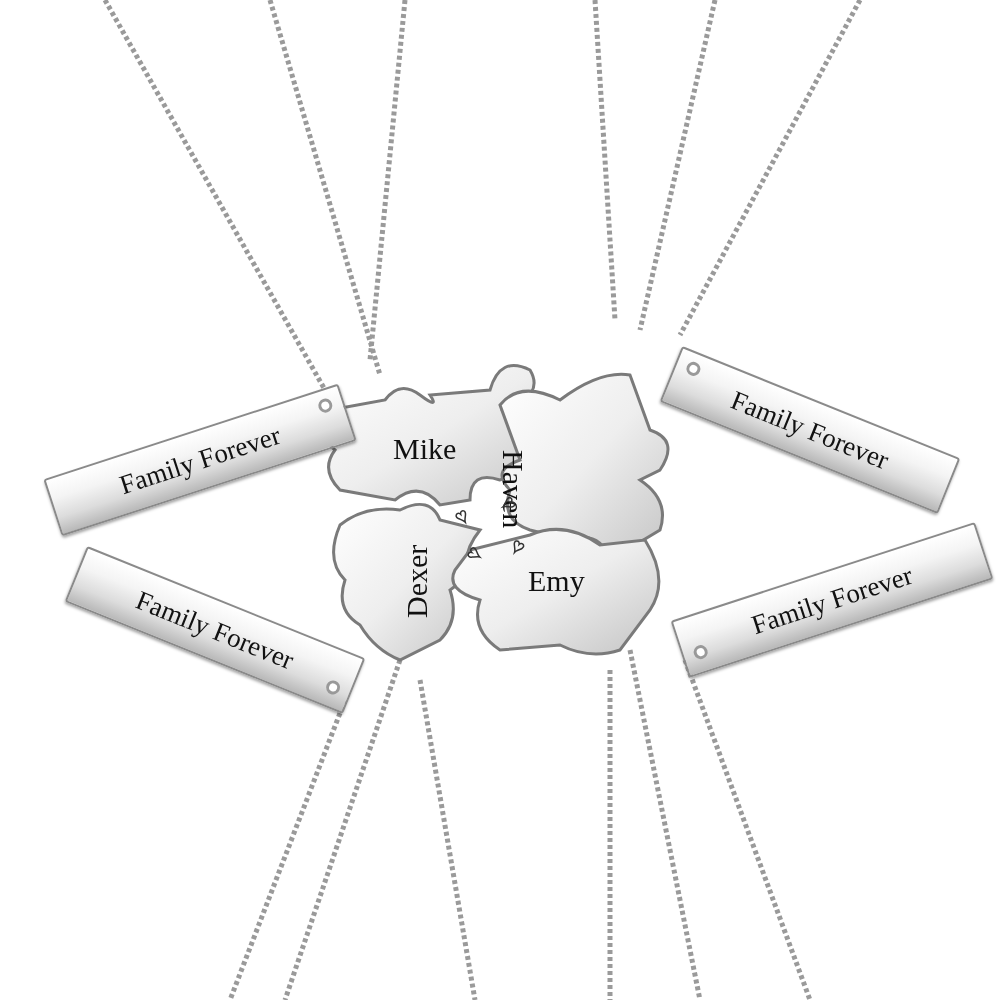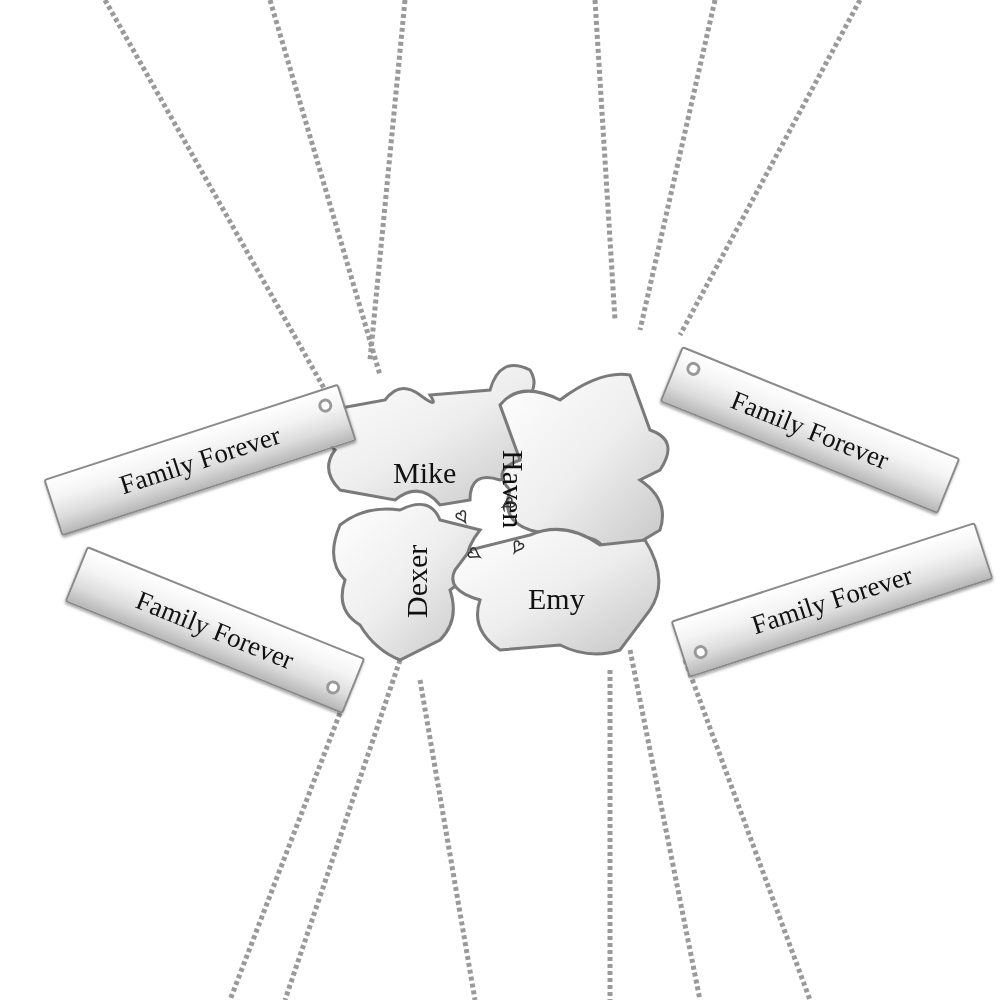--- a/index.html
+++ b/index.html
@@ -60,22 +60,22 @@
   </div>
   <div class="bar" style="left:65px; top:600px; width:300px; transform: rotate(22deg);">
     <span class="hole" style="right:10px; top:30px;"></span>
     <span class="txt">Family Forever</span>
   </div>
   <div class="bar" style="left:672px; top:570px; width:320px; transform: rotate(-18deg);">
     <span class="hole" style="left:10px; top:30px;"></span>
     <span class="txt">Family Forever</span>
   </div>
 
-  <span class="name" style="left:393px; top:456px;">Mike</span>
+  <span class="name" style="left:393px; top:432px;">Mike</span>
   <span class="name" style="left:530px; top:450px; transform: rotate(90deg); transform-origin: left top;">Haven</span>
   <span class="name" style="left:400px; top:618px; transform: rotate(-90deg); transform-origin: left top;">Dexer</span>
-  <span class="name" style="left:528px; top:582px;">Emy</span>
+  <span class="name" style="left:528px; top:564px;">Emy</span>
 
   <span class="heart" style="left:456px; top:505px; transform: rotate(-30deg);">♥</span>
   <span class="heart" style="left:503px; top:492px; transform: rotate(60deg);">♥</span>
   <span class="heart" style="left:468px; top:542px; transform: rotate(-60deg);">♥</span>
   <span class="heart" style="left:512px; top:535px; transform: rotate(30deg);">♥</span>
 </div>
 
 </body></html>

